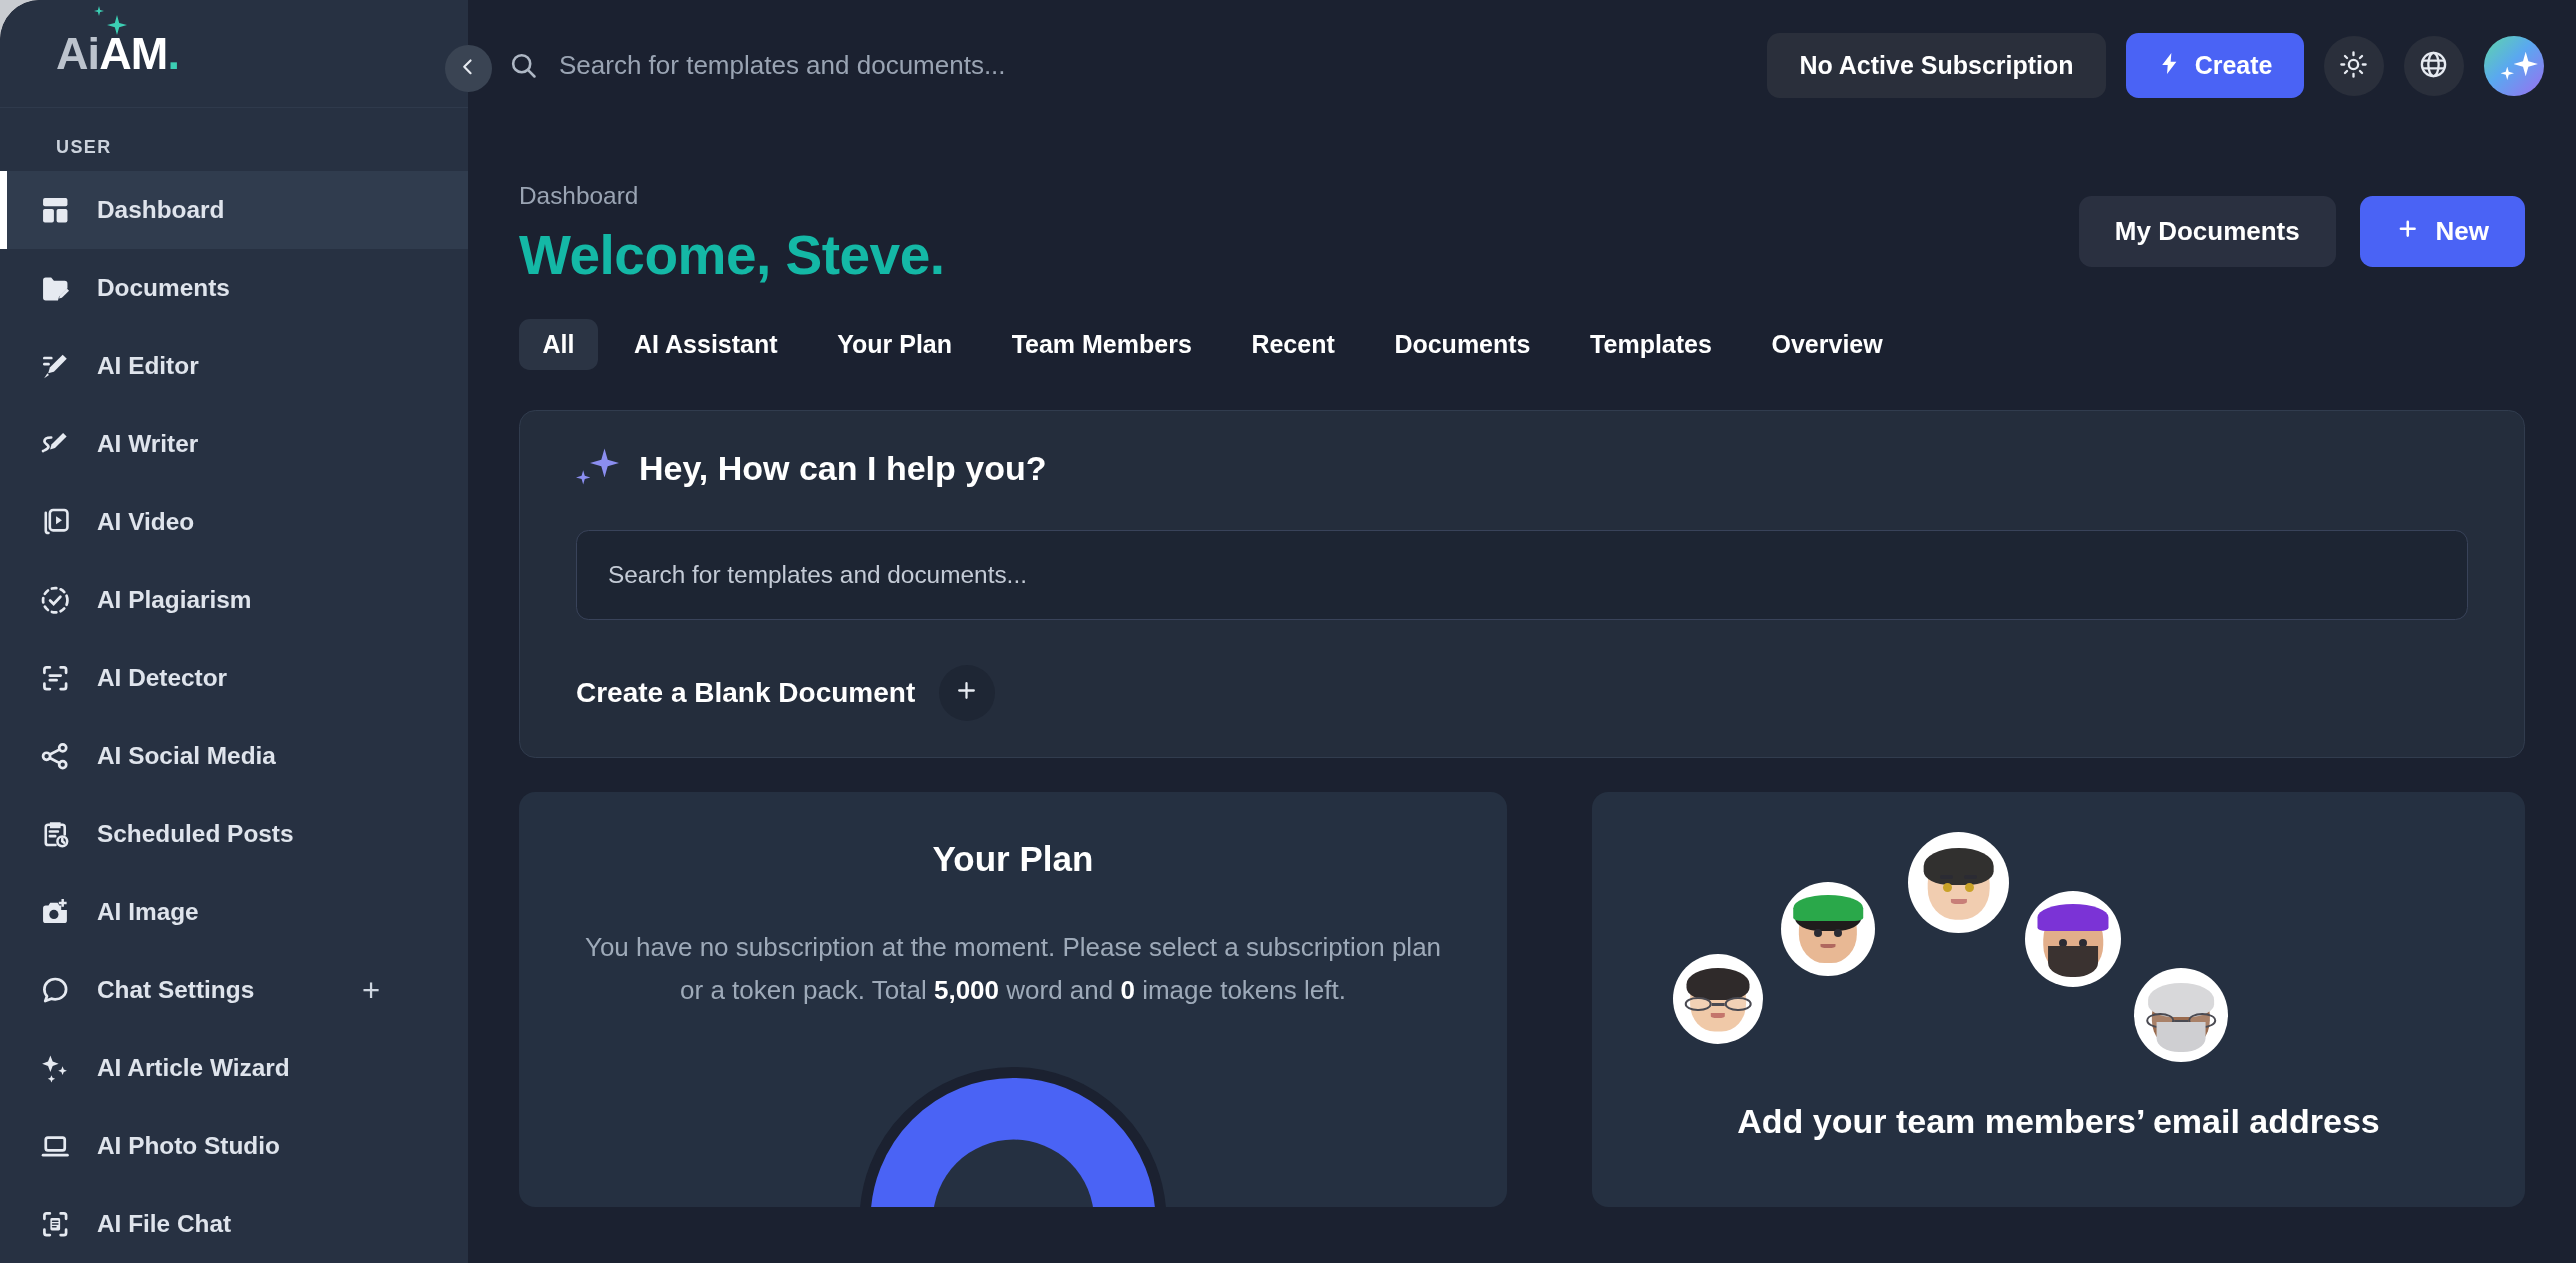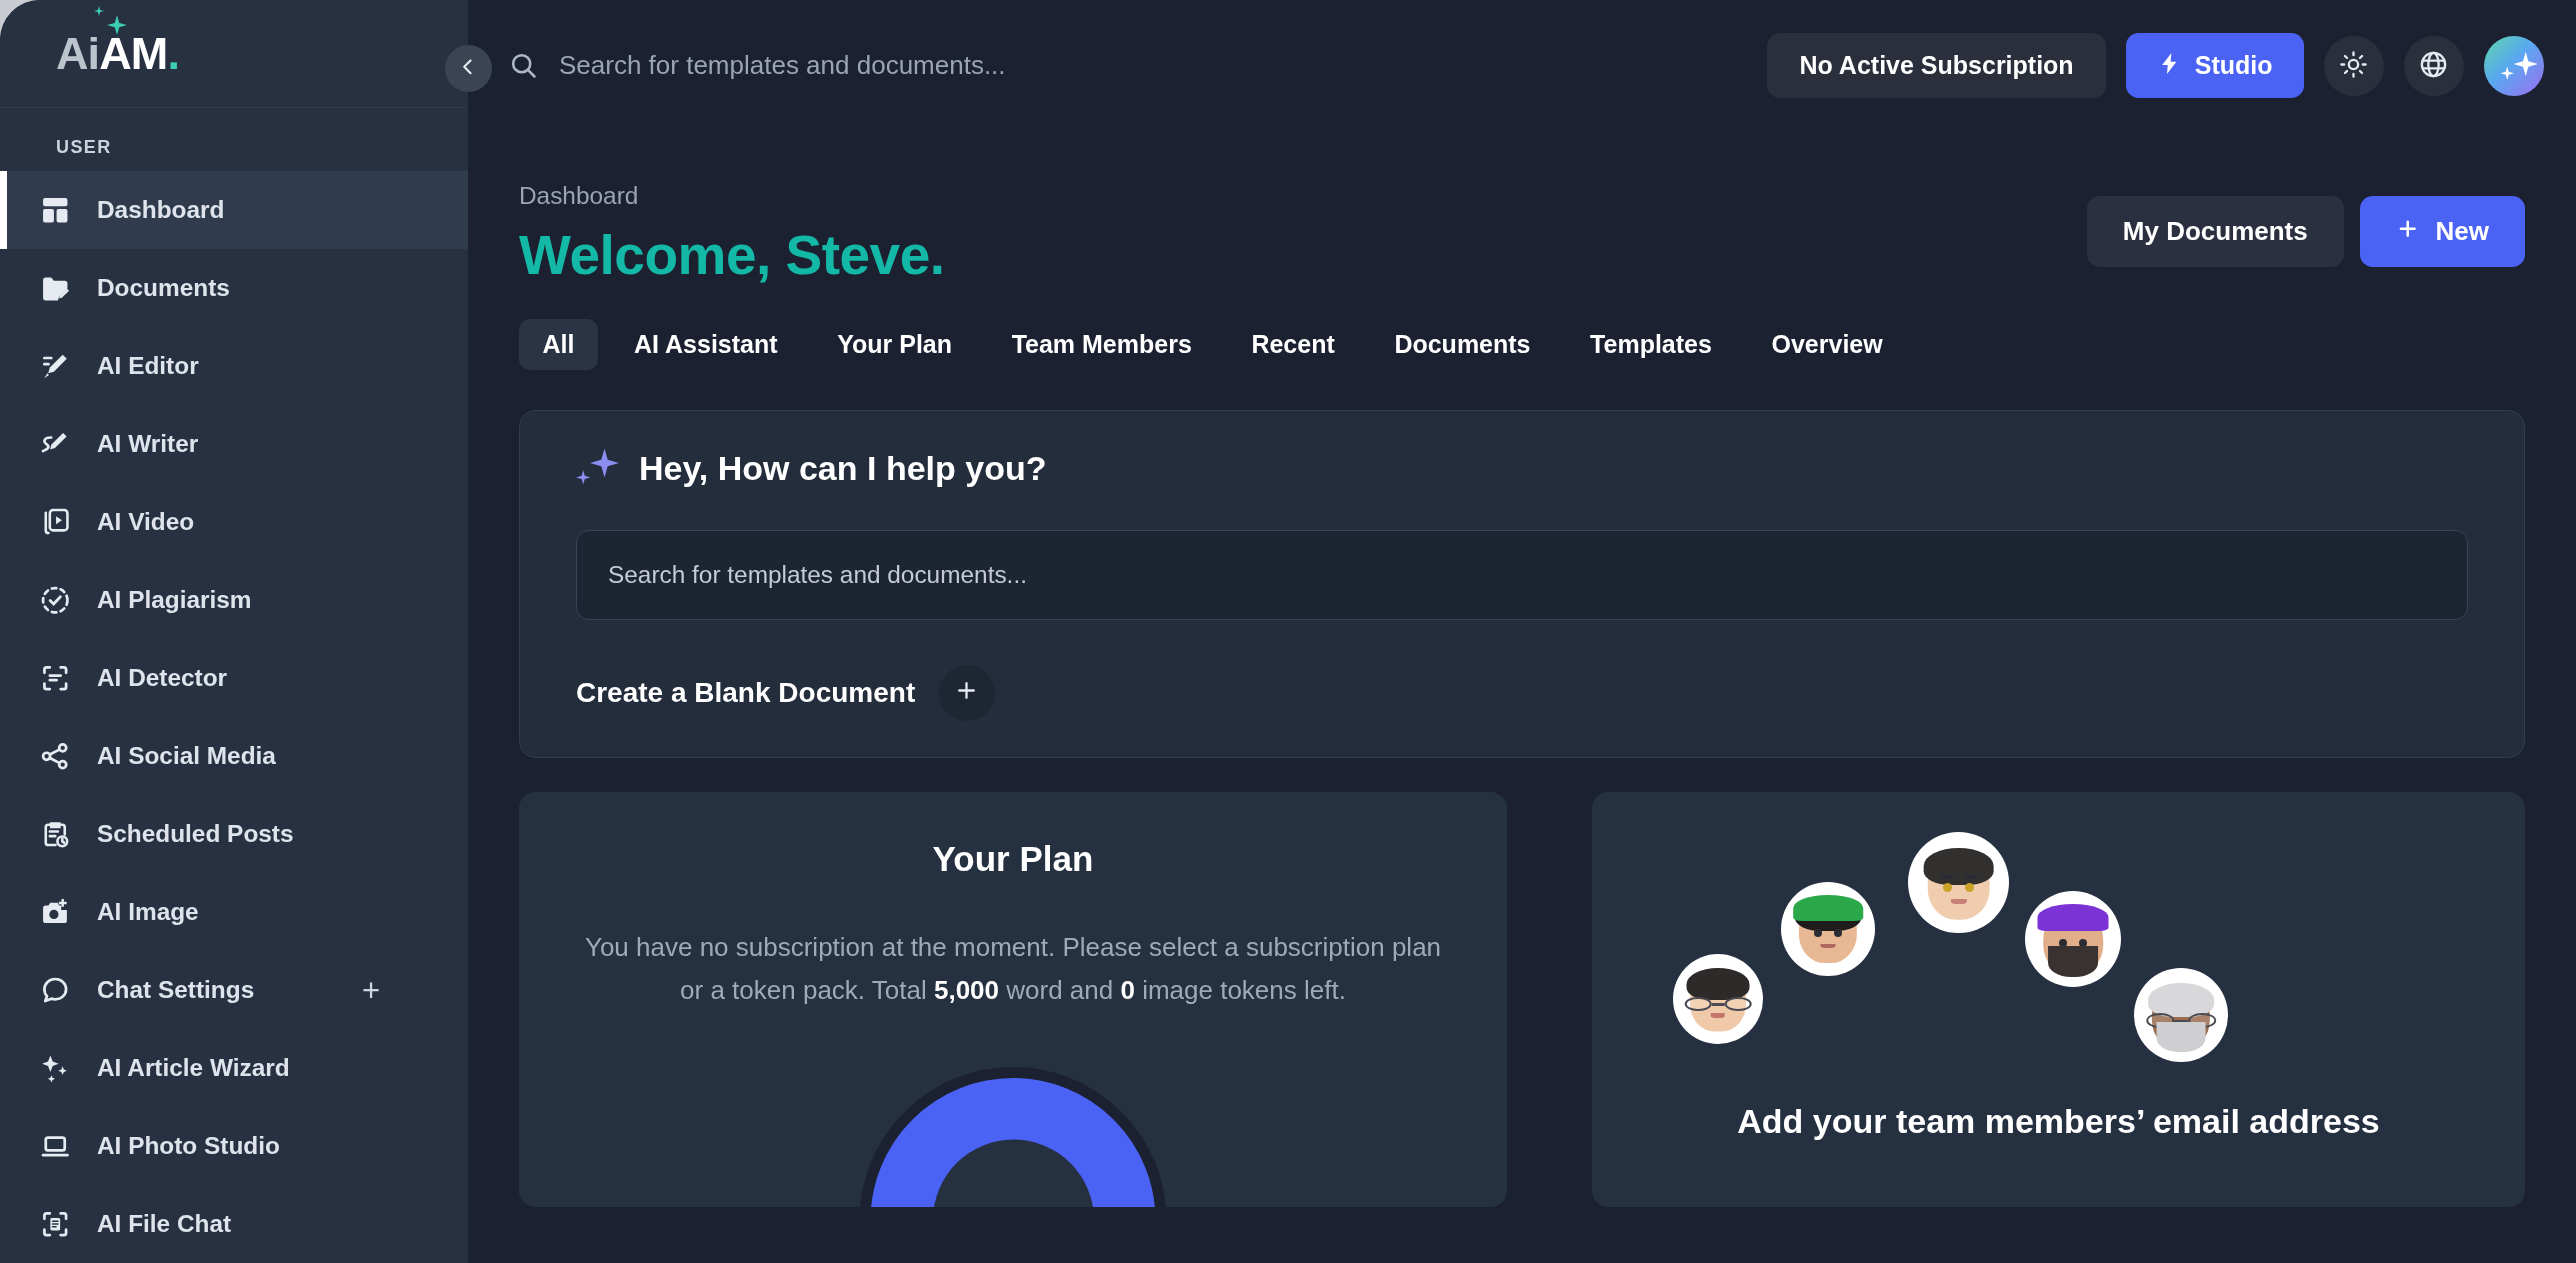--- a/index.html
+++ b/index.html
@@ -215,21 +215,21 @@
     color: #9aa4b3;
     font-size: 24.4px;
     margin-bottom: 12.6px;
   }
   .page-title {
     color: #14b8a6;
     font-size: 55px;
     font-weight: 700;
     letter-spacing: -0.5px;
   }
-  .head-actions { display: flex; gap: 16px; padding-top: 14.4px; padding-left: 42px; }
+  .head-actions { display: flex; gap: 24px; padding-top: 14.4px; padding-left: 42px; }
   .btn-outline {
     background: #2a3040;
     color: #ffffff;
     font-size: 26px;
     font-weight: 700;
     padding: 20px 36px;
     border-radius: 12.6px;
     white-space: nowrap;
     cursor: pointer;
   }
@@ -672,21 +672,21 @@
       </div>
 
       <div class="sub-pill">No Active Subscription</div>
 
       <div class="upgrade-btn">
         <span class="bolt">
           <svg viewBox="0 0 24 24" width="25" height="25" fill="currentColor">
               <path d="M13.8 2L5 13.4h5.3L9.6 22l9-11.8h-5.5z"></path>
             </svg>
         </span>
-        <span>Studio</span>
+        <span>Create</span>
       </div>
 
       <div class="round-btn">
         <span>
           <svg viewBox="0 0 24 24" fill="none" stroke="currentColor" stroke-width="1.8" stroke-linecap="round">
               <circle cx="12" cy="12" r="3.6"></circle>
               <path d="M12 2.6v2.2M12 19.2v2.2M2.6 12h2.2M19.2 12h2.2M5.4 5.4l1.6 1.6M17 17l1.6 1.6M18.6 5.4L17 7M7 17l-1.6 1.6"></path>
             </svg>
         </span>
       </div>

